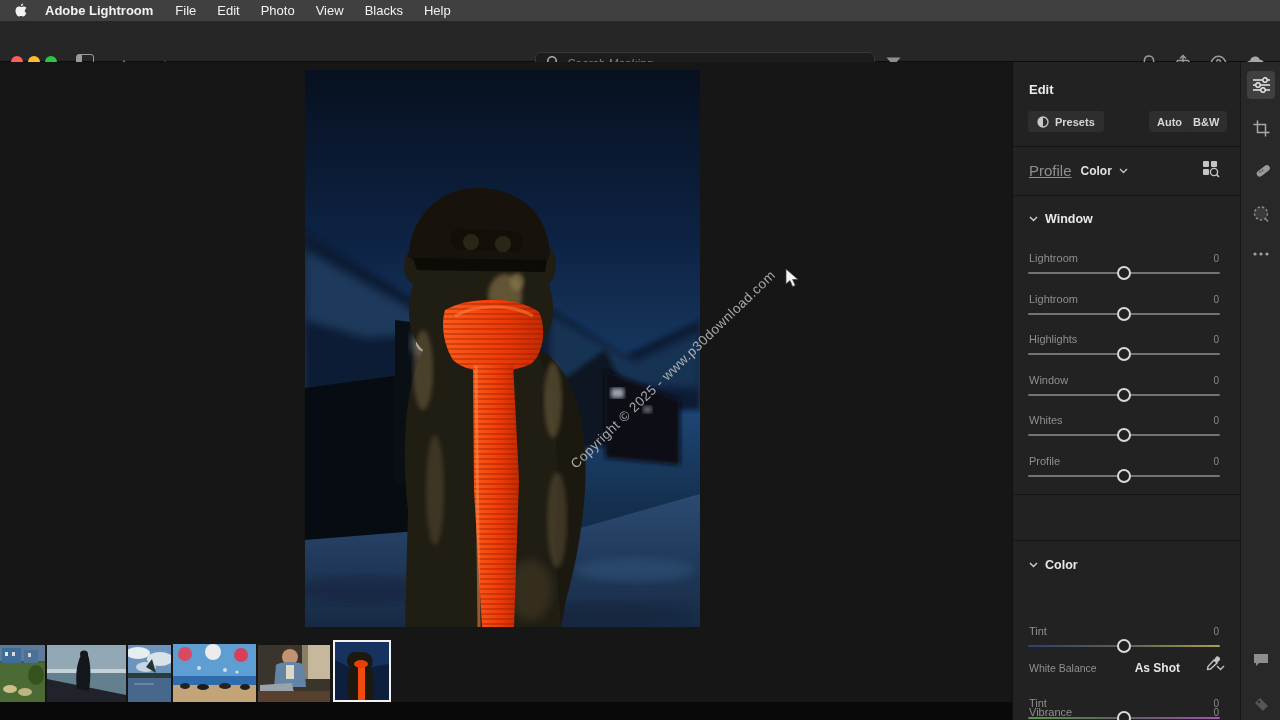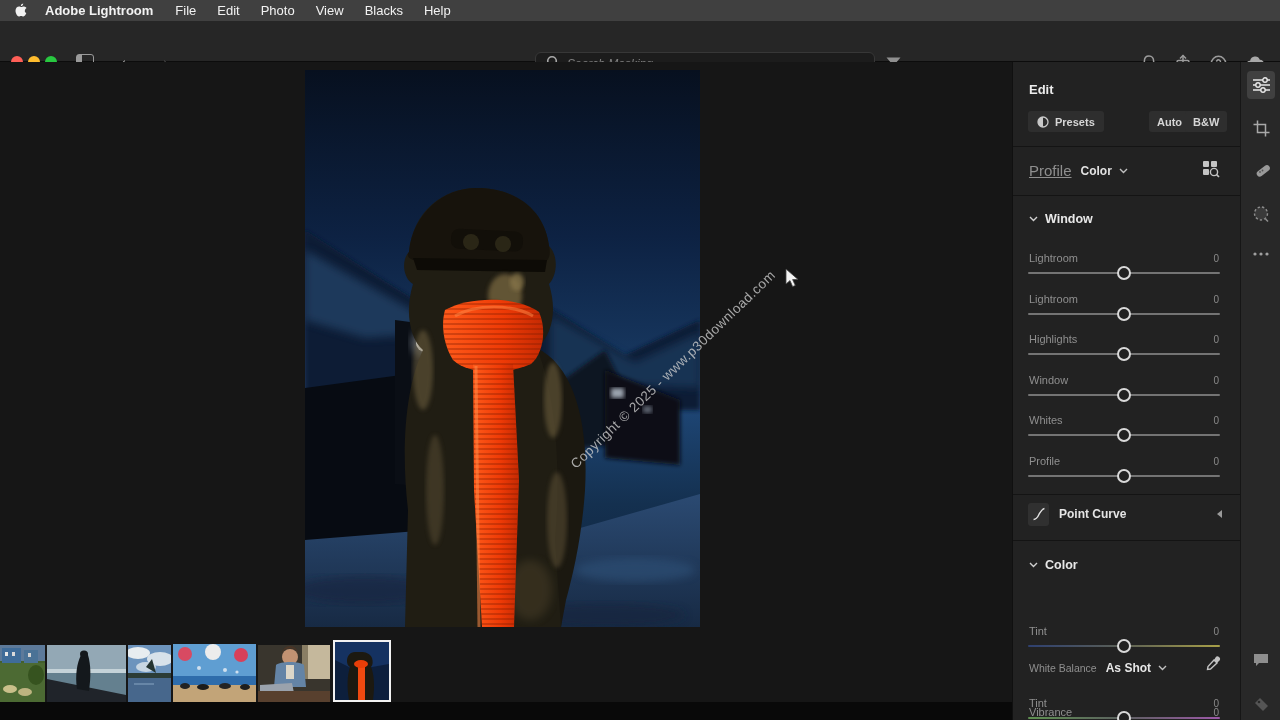--- a/index.html
+++ b/index.html
@@ -58,21 +58,21 @@
   .strack { position:absolute; left:0; right:0; top:20px; height:2px; background:#747474; border-radius:1px; }
   .strack.grad-temp { background:linear-gradient(90deg,#2e4070,#5c6055,#a8a048); }
   .strack.grad-tint { background:linear-gradient(90deg,#5e9050,#5c6060,#9c58a8); }
   .sthumb { position:absolute; left:50%; top:50%; transform:translate(-50%,-50%); width:14px; height:14px;
             border-radius:50%; background:#212121; border:2.5px solid #d9d9d9; }
   .pcurve { position:absolute; left:15px; top:500px; width:198px; height:28px; display:flex; align-items:center; }
   .pcurve .ibox { width:21px; height:23px; background:#303030; border-radius:3px; display:flex; align-items:center; justify-content:center; }
   .pcurve .ptext { margin-left:10px; color:#e4e4e4; font-size:12px; font-weight:bold; }
   .pcurve .tri { position:absolute; right:4px; width:0; height:0; border-top:4px solid transparent;
                  border-bottom:4px solid transparent; border-right:5px solid #9a9a9a; }
-  .wbrow { position:absolute; left:16px; top:597px; width:196px; height:18px; }
+  .wbrow { position:absolute; left:16px; top:597px; width:196px; height:18px;justify-content:space-between; }
 
   
   .strip { position:absolute; left:1240px; top:62px; width:40px; height:658px; background:#282828;
            border-left:1px solid #161616; }
   .tool { position:absolute; left:6px; width:28px; height:28px; display:flex; align-items:center; justify-content:center;
           border-radius:4px; }
   .tool.sel { background:#404040; }
 </style>
 </head>
 <body>
@@ -404,29 +404,20 @@
     <div class="srow" style="top:393px;">
       <span class="slabel">Profile</span>
       <span class="svalue">0</span>
       <div class="strack">
           <div class="sthumb"></div>
         </div>
     </div>
 
     <div class="divider" style="top:432px;"></div>
 
-    <div class="pcurve" style="top:438px;">
-      <span class="ibox">
-        <svg width="14" height="14" viewBox="0 0 18 18">
-            <path d="M2,16 C7,16 8,11 9.5,8.5 C11,6 13,2.5 16,2" fill="none" stroke="#e2e2e2" stroke-width="1.8"></path>
-          </svg>
-      </span>
-      <span class="ptext">Point Curve</span>
-      <span class="tri"></span>
-    </div>
 
     <div class="divider" style="top:478px;"></div>
 
     <div class="sect-head" style="top:496px;">
       <svg width="9" height="6" viewBox="0 0 9 6">
           <path d="M1,1 L4.5,4.5 L8,1" fill="none" stroke="#d0d0d0" stroke-width="1.4"></path>
         </svg>
       <span>Color</span>
     </div>
 

